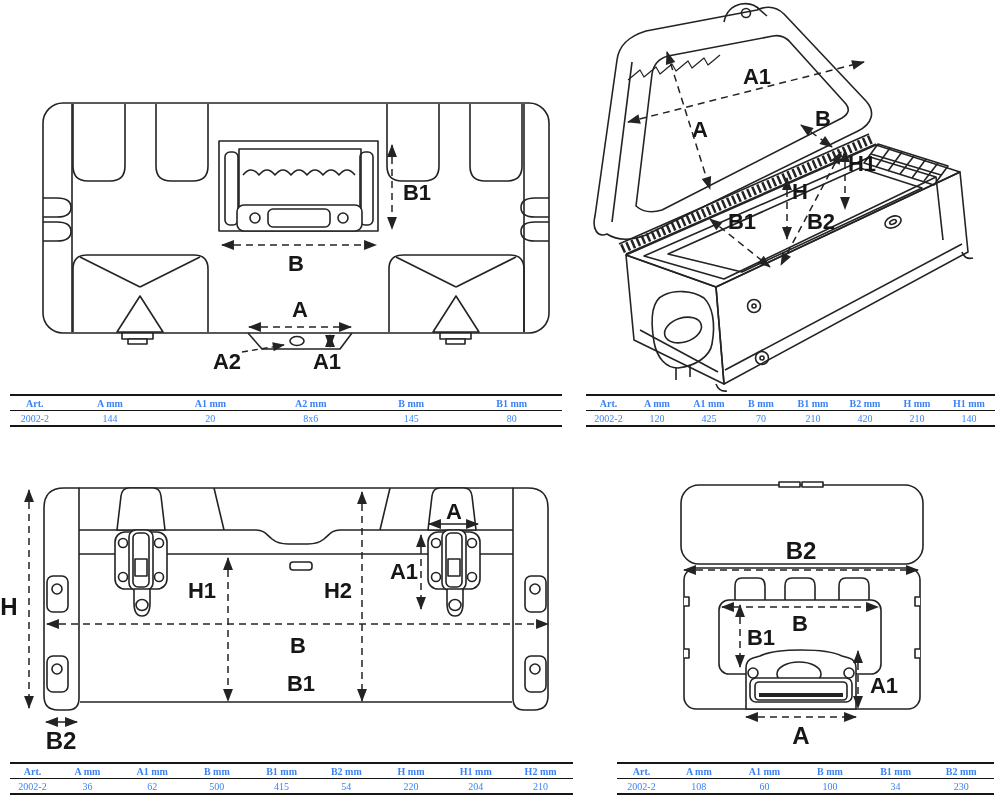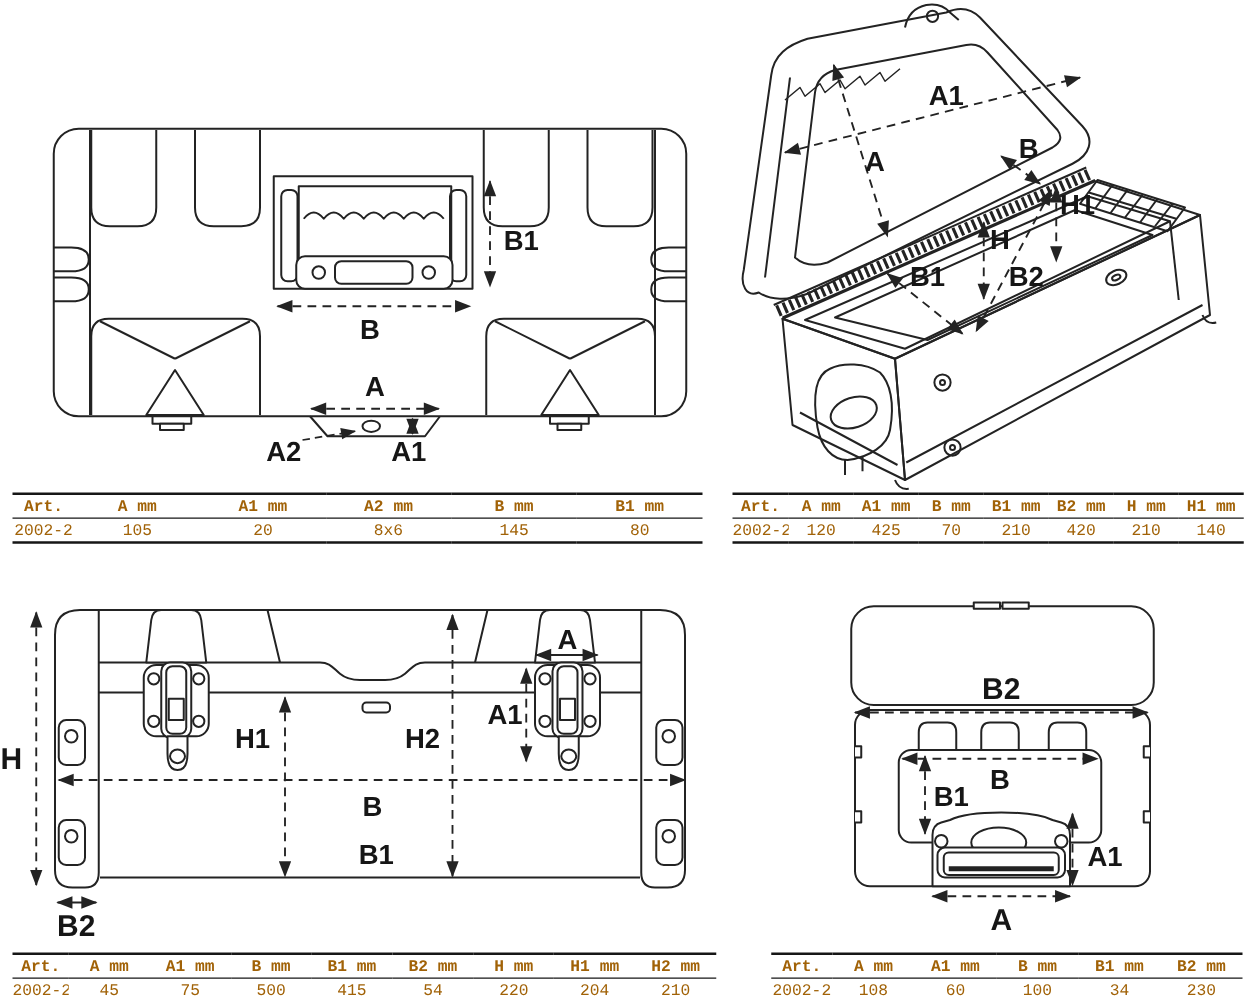--- a/index.html
+++ b/index.html
@@ -11,21 +11,21 @@
   .dim{stroke:#232323;stroke-width:1.5;fill:none;stroke-dasharray:7 5;
        marker-start:url(#arw);marker-end:url(#arw);}
   .dimsolid{stroke:#232323;stroke-width:1.5;fill:none;
        marker-start:url(#arw);marker-end:url(#arw);}
   .dimend{stroke:#232323;stroke-width:1.4;fill:none;stroke-dasharray:6 4;
        marker-end:url(#arw);}
   .lbl{font:bold 22px "Liberation Sans",sans-serif;fill:#161616;text-anchor:middle;}
   .lbl-big{font:bold 24px "Liberation Sans",sans-serif;fill:#161616;text-anchor:middle;}
   table.dim-table{position:absolute;border-collapse:collapse;table-layout:fixed;
         border-top:2px solid #161616;border-bottom:2px solid #161616;
-        font-family:Liberation Mono, monospace;font-size:13px;color:#a16207;}
+        font-family:Liberation Serif, serif;font-size:10px;color:#3b82f6;}
   table.dim-table th{font-weight:bold;border-bottom:1.5px solid #161616;padding:2px 0 1px;}
   table.dim-table td{padding:2px 0 1px;}
   table.dim-table th,table.dim-table td{text-align:center;white-space:nowrap;overflow:hidden;}
 </style>
 </head>
 <body>
 
 <div class="stage">
 
   <svg width="0" height="0">
@@ -272,21 +272,21 @@
           <th>A mm</th>
           <th>A1 mm</th>
           <th>A2 mm</th>
           <th>B mm</th>
           <th>B1 mm</th>
         </tr>
       </thead>
       <tbody>
         <tr>
           <td>2002-2</td>
-          <td>105</td>
+          <td>144</td>
           <td>20</td>
           <td>8x6</td>
           <td>145</td>
           <td>80</td>
         </tr>
       </tbody>
     </table>
 
   <table class="dim-table" style="left:586px;top:394px;width:409px">
       <colgroup>
@@ -346,22 +346,22 @@
           <th>B1 mm</th>
           <th>B2 mm</th>
           <th>H mm</th>
           <th>H1 mm</th>
           <th>H2 mm</th>
         </tr>
       </thead>
       <tbody>
         <tr>
           <td>2002-2</td>
-          <td>45</td>
-          <td>75</td>
+          <td>36</td>
+          <td>62</td>
           <td>500</td>
           <td>415</td>
           <td>54</td>
           <td>220</td>
           <td>204</td>
           <td>210</td>
         </tr>
       </tbody>
     </table>
 

